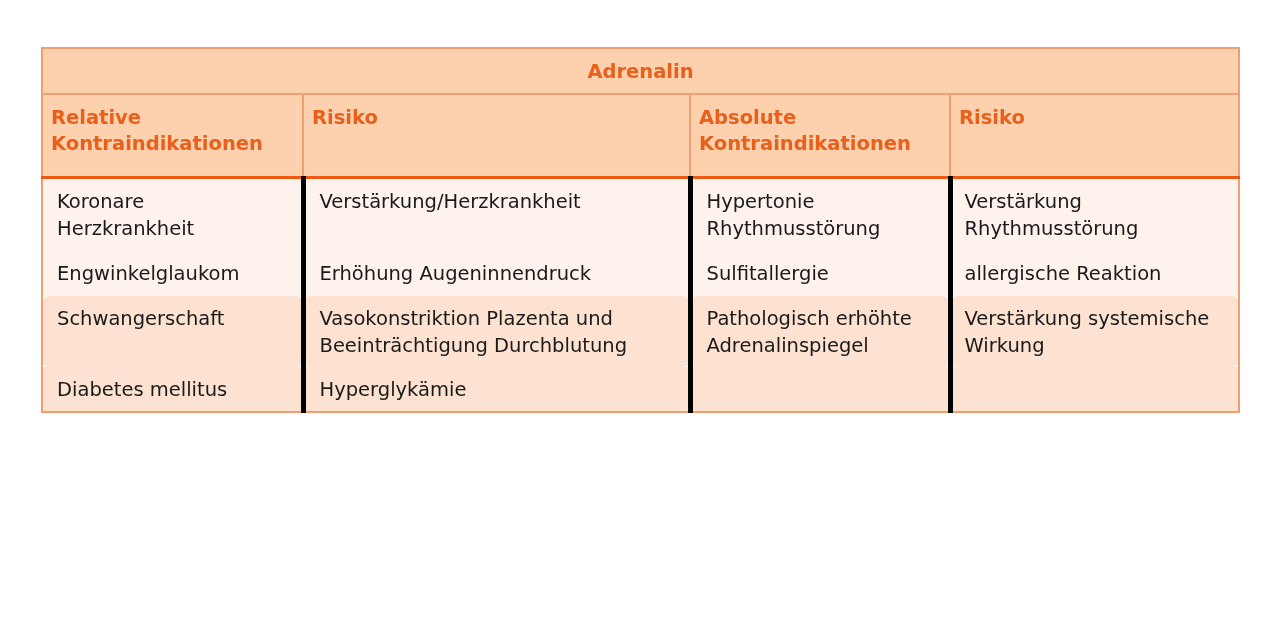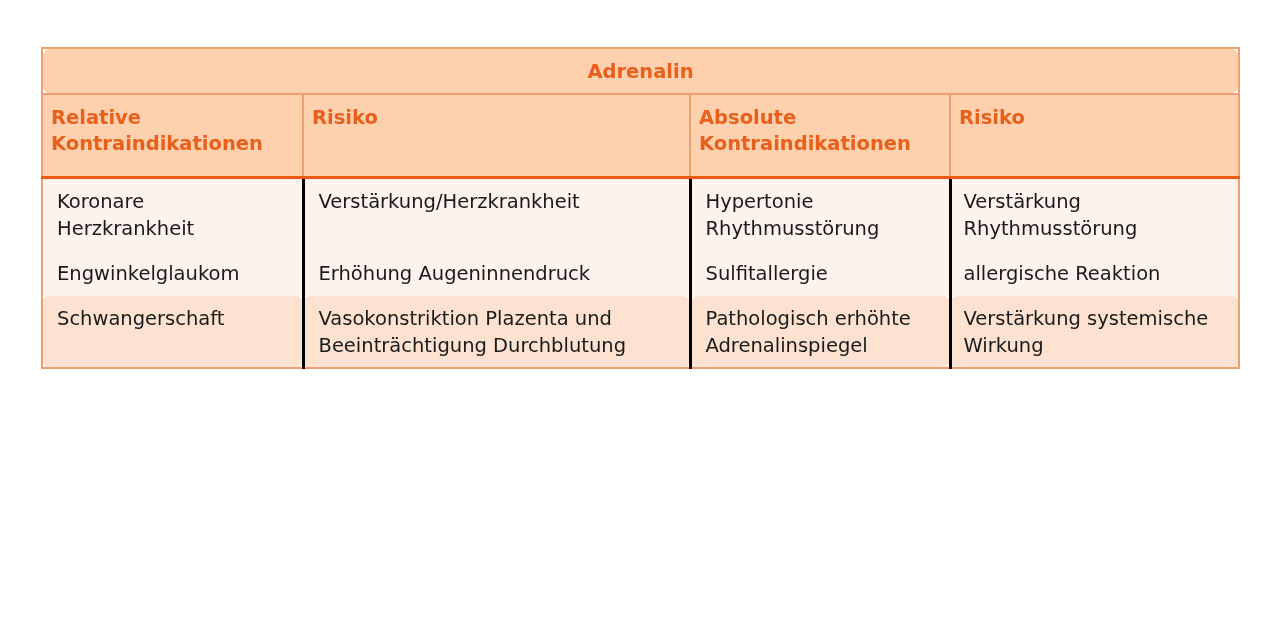--- a/index.html
+++ b/index.html
@@ -12,33 +12,32 @@
     font-size: 19.5px; color: #1a1a1a;
   }
   .tbl col.c1 { width: 261px; }
   .tbl col.c2 { width: 387px; }
   .tbl col.c3 { width: 260px; }
   .tbl col.c4 { width: 289px; }
   .title-row th {
     background: #fdd0ae; color: #e8601c; font-weight: bold;
     height: 44px; padding: 0; text-align: center; font-size: 19.5px;
     border-bottom: 2px solid #f0a070;
-    border-radius: 10px;
   }
   .head-row th {
     background: #fdd0ae; color: #e8601c; font-weight: bold;
     text-align: left; vertical-align: top; height: 71px;
     padding: 10px 14px 0 8px; line-height: 26px;
     border-right: 2px solid #eba073;
     border-bottom: 3px solid #ee5a14;
   }
   .head-row th:last-child { border-right: none; }
   td {
     vertical-align: top; padding: 10px 14px 0 14px; line-height: 26.5px;
-    border-right: 3px solid #000000;
+    border-right: 5px solid #000000;
   }
   td:last-child { border-right: none; padding-left: 12px; }
   tr.light td { background: #fdf2ec; }
   tr.dark td { background: #fde2d1; }
   tr.r1 td { height: 62px; }
   tr.r2 td { height: 115px; }
   tr.r3 td { height: 35px; margin-left: 25px; }
   tr.r4 td { height: 61px; border-radius: 7px; }
   tr.r5 td { height: 62px; }
   tr.r6 td { height: 34px; }
@@ -76,14 +75,20 @@
       <td>Erhöhung Augeninnendruck</td>
       <td>Sulfitallergie</td>
       <td>allergische Reaktion</td>
     </tr>
     <tr class="dark r4">
       <td>Schwangerschaft</td>
       <td>Vasokonstriktion Plazenta und Beeinträchtigung Durchblutung</td>
       <td>Pathologisch erhöhte Adrenalinspiegel</td>
       <td>Verstärkung systemische Wirkung</td>
     </tr>
+    <tr class="dark r6">
+      <td>Diabetes mellitus</td>
+      <td>Hyperglykämie</td>
+      <td></td>
+      <td></td>
+    </tr>
   </tbody>
 </table>
 
 </body></html>

